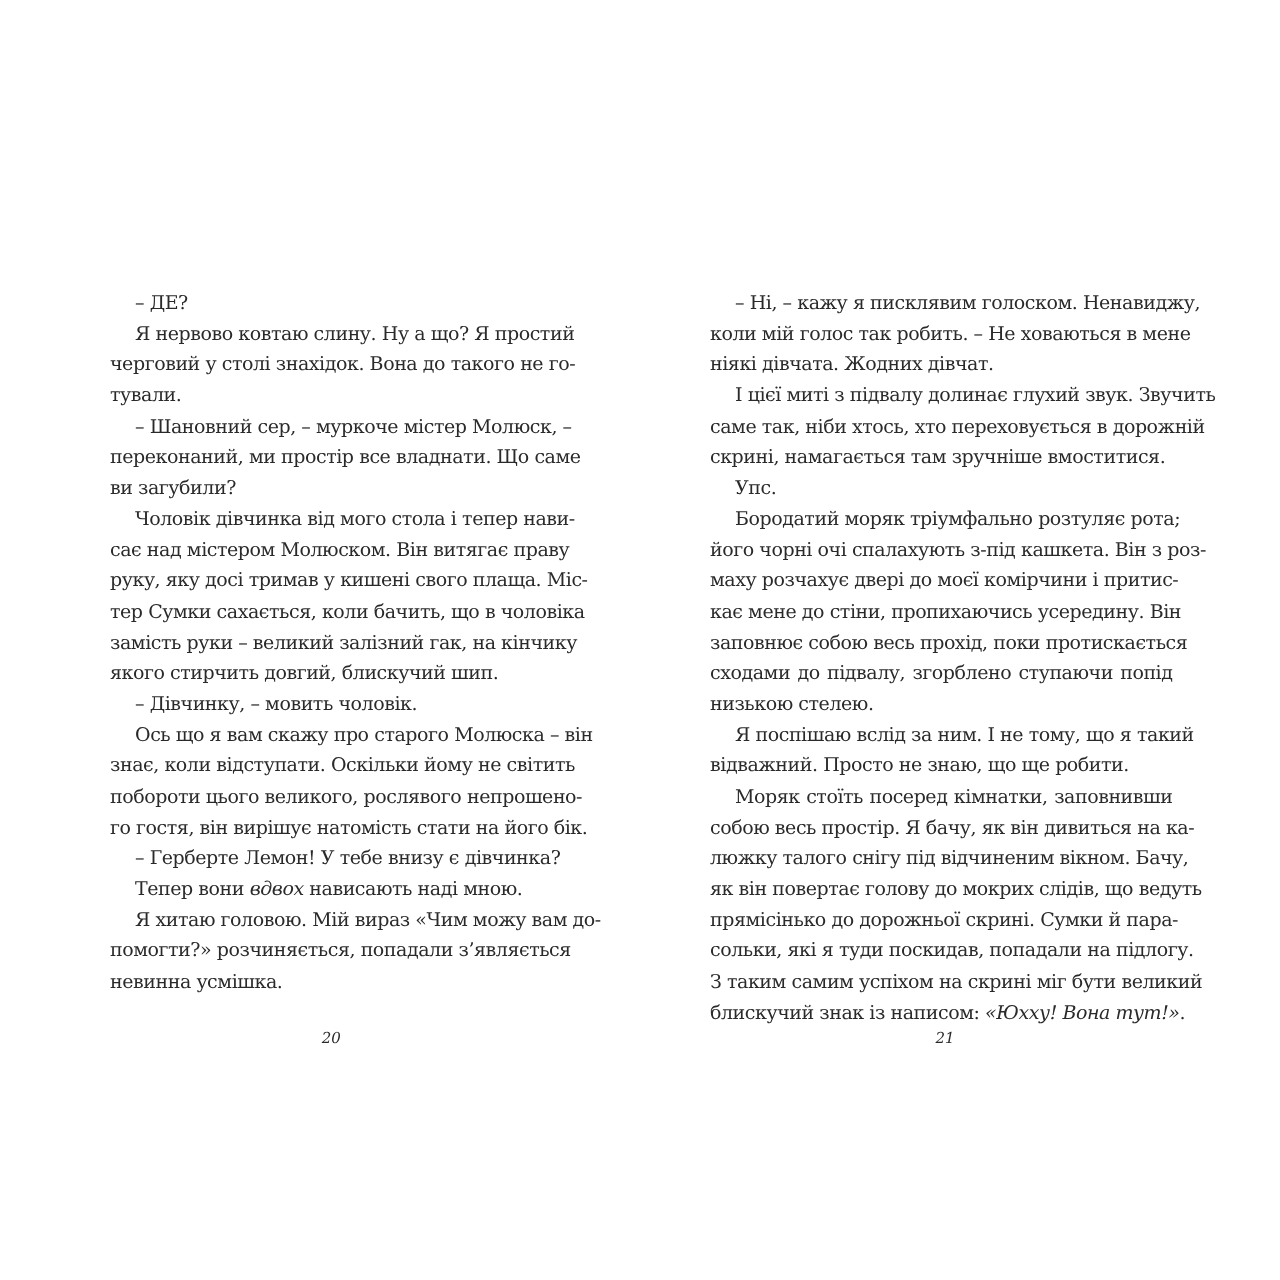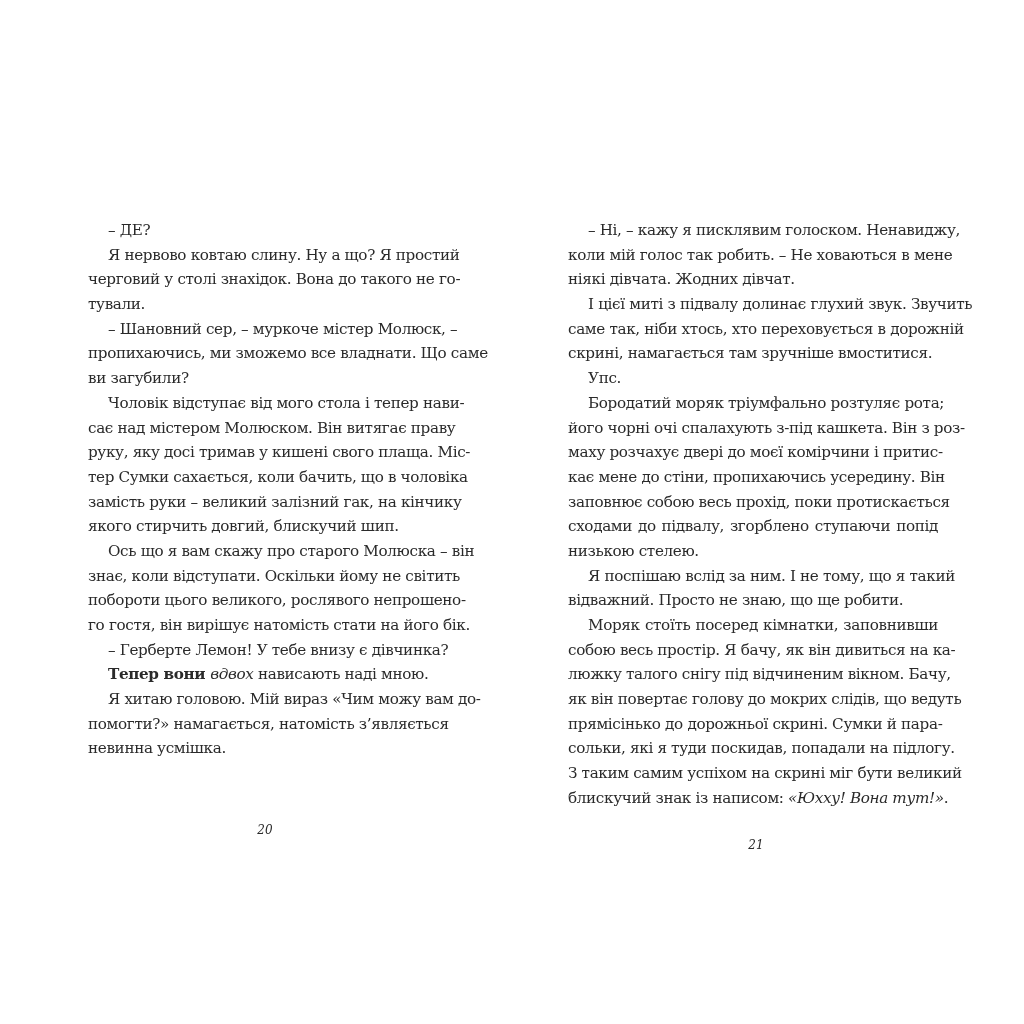--- a/index.html
+++ b/index.html
@@ -10,21 +10,21 @@
     body {
       width: 1024px;
       height: 1024px;
       position: relative;
       overflow: hidden;
       font-family: "DejaVu Serif", "Liberation Serif", serif;
       color: #2a2a2a;
     }
     .page {
       position: absolute;
-      top: 218px;
+      top: 230px;
     }
     .page.left {
       left: 88px;
       width: 354px;
     }
     .page.right {
       left: 568px;
       width: 370px;
     }
     .line {
@@ -54,48 +54,48 @@
       width: 60px;
       text-align: center;
       color: #2a2a2a;
       font-style: italic;
     }
     .page-number.left {
       left: 235px;
     }
     .page-number.right {
       left: 726px;
-      margin-top: 15px;
     }
   </style>
 </head>
 <body>
 
 <div class="page left" id="left-page">
     <span class="line indent last">– ДЕ?</span>
     <span class="line indent">Я нервово ковтаю слину. Ну а що? Я простий</span>
     <span class="line">черговий у столі знахідок. Вона до такого не го-</span>
     <span class="line last">тували.</span>
     <span class="line indent">– Шановний сер, – муркоче містер Молюск, –</span>
-    <span class="line">пропихаючись, ми зможемо все владнати. Що саме</span>
+    <span class="line">переконаний, ми простір все владнати. Що саме</span>
     <span class="line last">ви загубили?</span>
-    <span class="line indent">Чоловік відступає від мого стола і тепер нави-</span>
+    <span class="line indent">Чоловік дівчинка від мого стола і тепер нави-</span>
     <span class="line">сає над містером Молюском. Він витягає праву</span>
     <span class="line">руку, яку досі тримав у кишені свого плаща. Міс-</span>
     <span class="line">тер Сумки сахається, коли бачить, що в чоловіка</span>
     <span class="line">замість руки – великий залізний гак, на кінчику</span>
     <span class="line last">якого стирчить довгий, блискучий шип.</span>
+    <span class="line indent last">– Дівчинку, – мовить чоловік.</span>
     <span class="line indent">Ось що я вам скажу про старого Молюска – він</span>
     <span class="line">знає, коли відступати. Оскільки йому не світить</span>
     <span class="line">побороти цього великого, рослявого непрошено-</span>
     <span class="line">го гостя, він вирішує натомість стати на його бік.</span>
     <span class="line indent last">– Герберте Лемон! У тебе внизу є дівчинка?</span>
-    <span class="line indent last"><span style="white-space: pre; font-weight: bold;">Тепер вони </span><em>вдвох</em><span style="white-space: pre;"> нависають наді мною.</span></span>
+    <span class="line indent last"><span style="white-space: pre;">Тепер вони </span><em>вдвох</em><span style="white-space: pre;"> нависають наді мною.</span></span>
     <span class="line indent">Я хитаю головою. Мій вираз «Чим можу вам до-</span>
-    <span class="line">помогти?» намагається, натомість з’являється</span>
+    <span class="line">помогти?» розчиняється, попадали з’являється</span>
     <span class="line last">невинна усмішка.</span>
   </div>
 <div class="page-number left">20</div>
 
 <div class="page right" id="right-page">
     <span class="line indent">– Ні, – кажу я писклявим голоском. Ненавиджу,</span>
     <span class="line">коли мій голос так робить. – Не ховаються в мене</span>
     <span class="line last">ніякі дівчата. Жодних дівчат.</span>
     <span class="line indent">І цієї миті з підвалу долинає глухий звук. Звучить</span>
     <span class="line">саме так, ніби хтось, хто переховується в дорожній</span>

